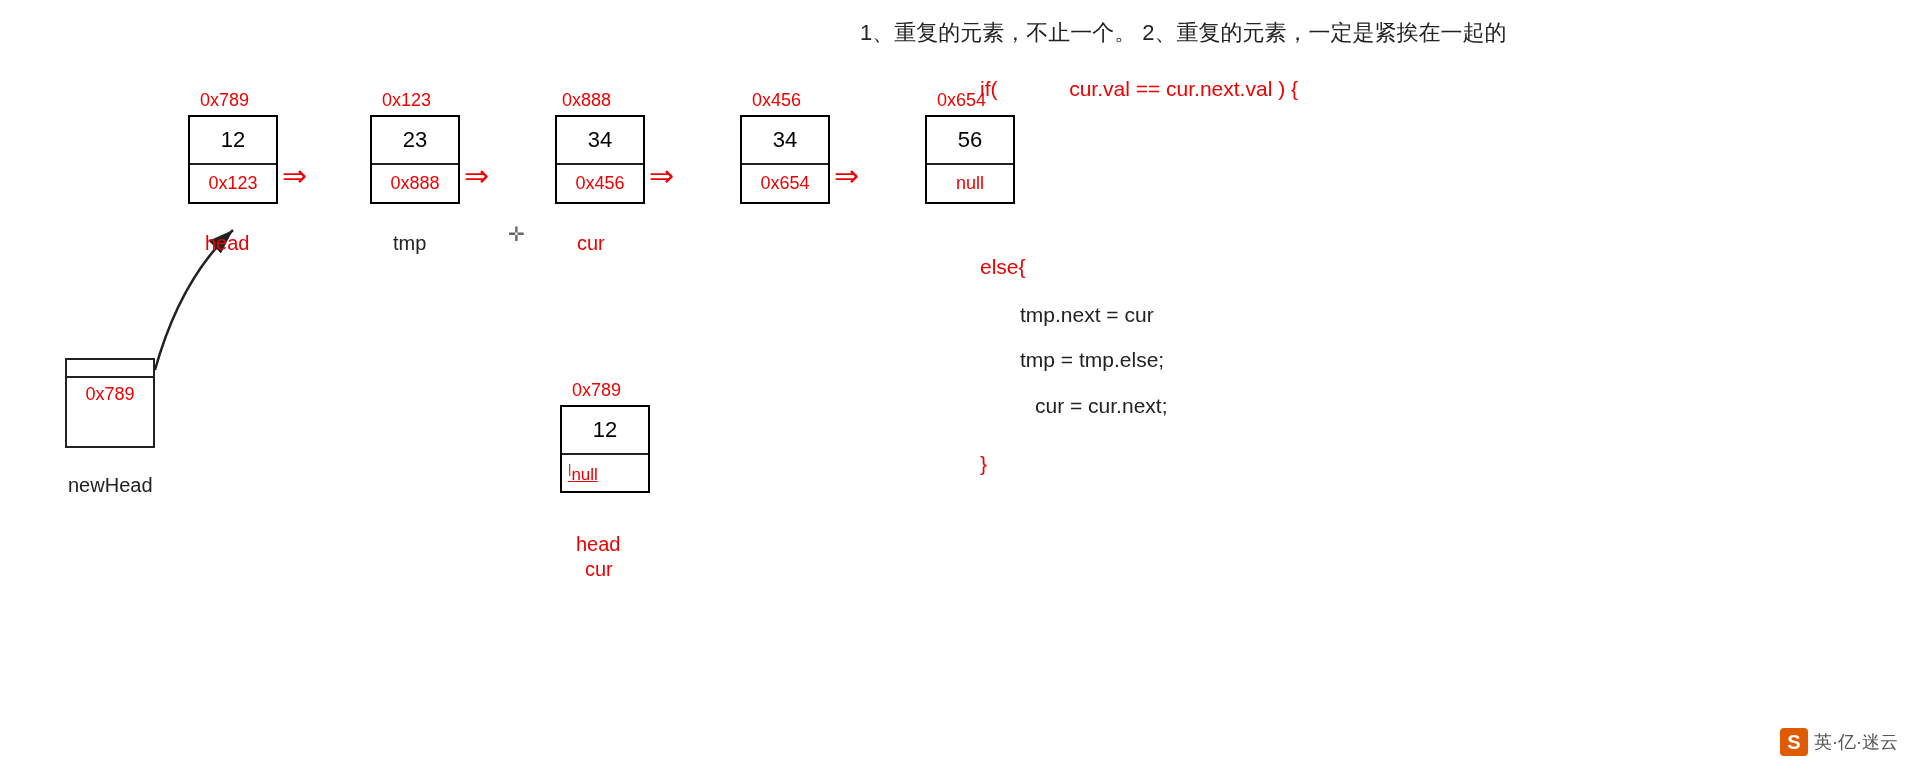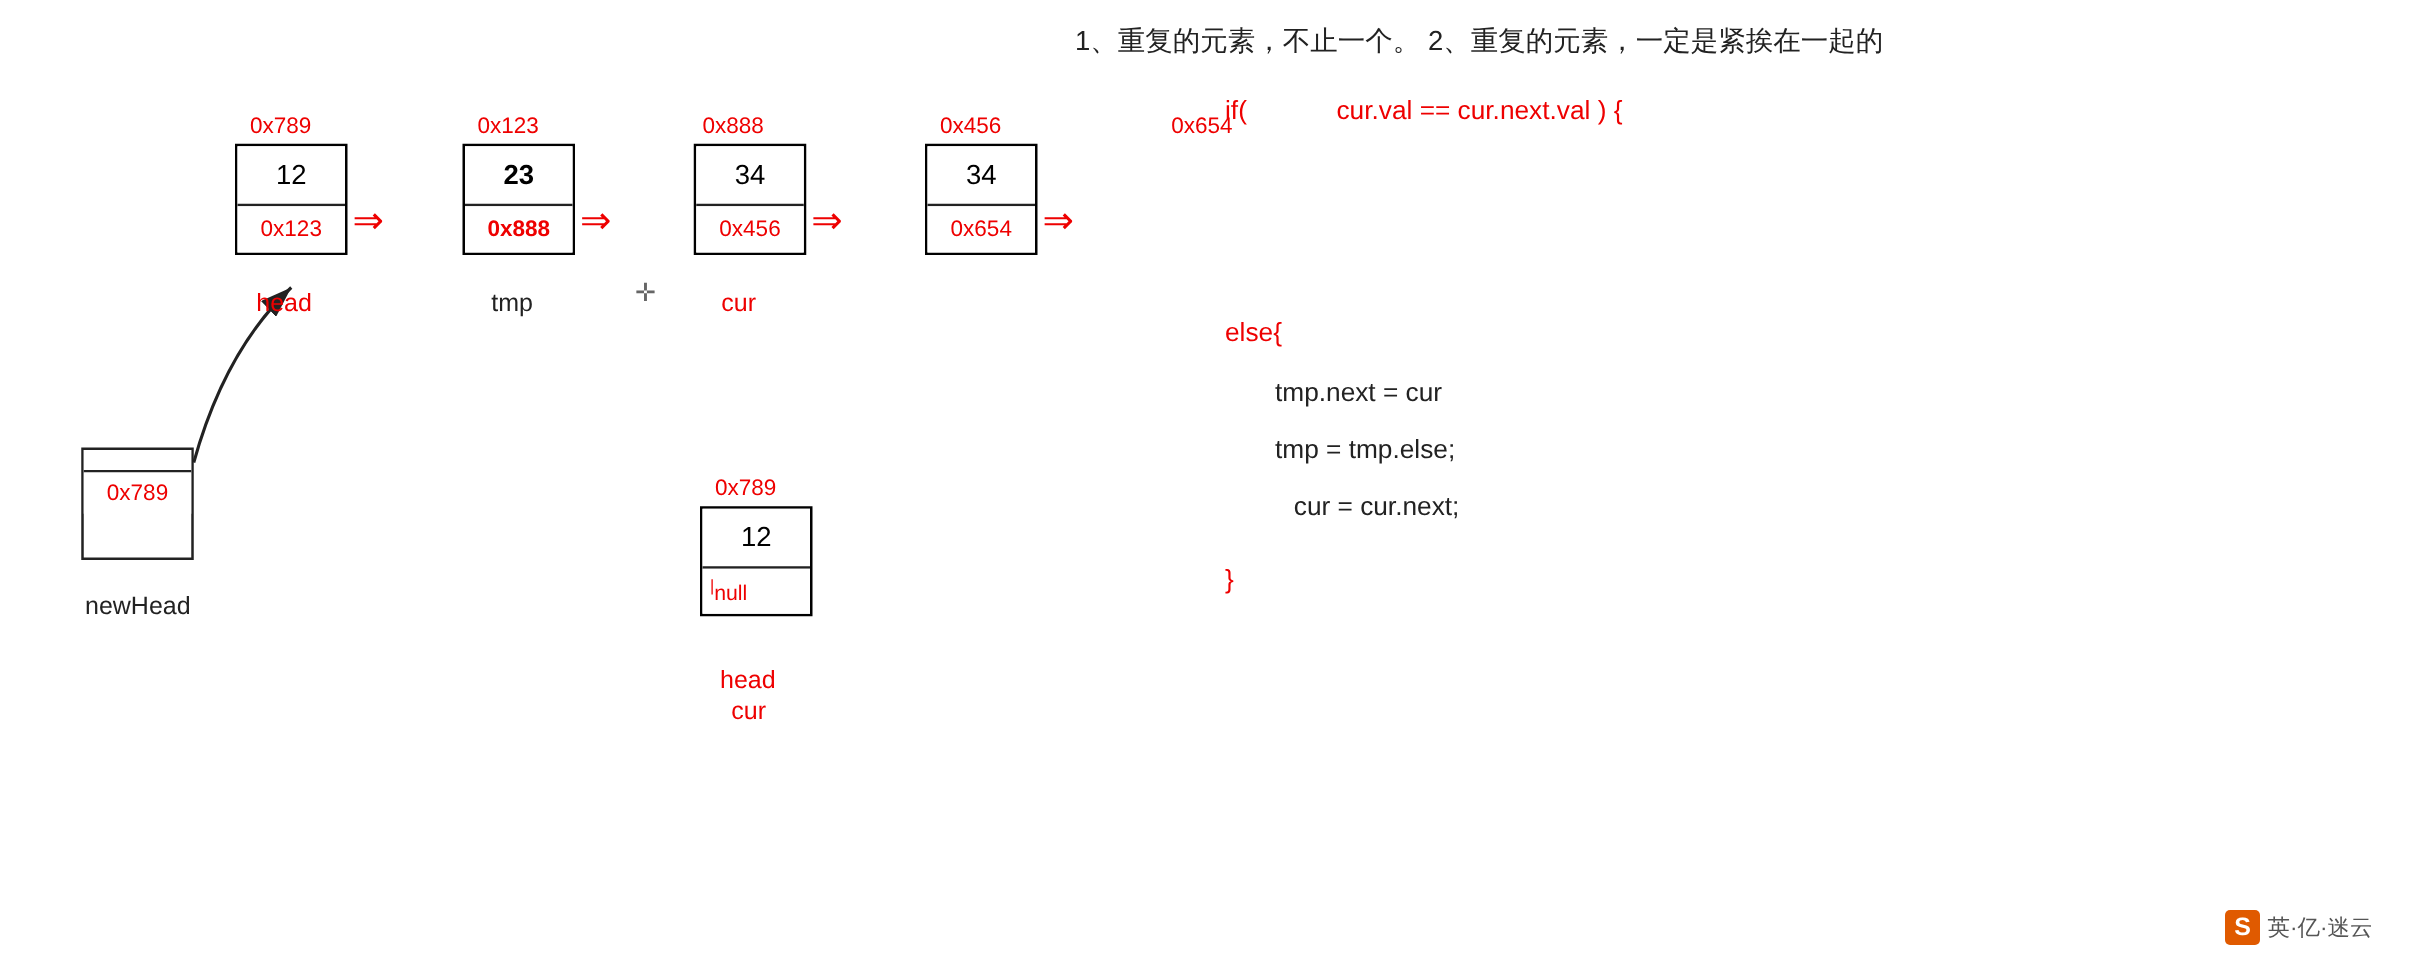--- a/index.html
+++ b/index.html
@@ -166,21 +166,21 @@
 
   <div class="node" style="left:188px; top:115px;">
     <div class="node-val">12</div>
     <div class="node-ptr">0x123</div>
   </div>
   <div class="addr-label" style="left:200px; top:90px;">0x789</div>
   <div class="name-label red" style="left:205px; top:232px;">head</div>
 
   <div class="arrow" style="left:282px; top:158px;">⇒</div>
 
-  <div class="node" style="left:370px; top:115px;font-weight:bold;">
+  <div class="node" style="left:370px; top:115px;">
     <div class="node-val">23</div>
     <div class="node-ptr">0x888</div>
   </div>
   <div class="addr-label" style="left:382px; top:90px;">0x123</div>
   <div class="name-label" style="left:393px; top:232px;">tmp</div>
 
   <div style="position:absolute; left:508px; top:222px; font-size:20px; color:#666;">✛</div>
 
   <div class="arrow" style="left:464px; top:158px;">⇒</div>
 
@@ -194,31 +194,35 @@
   <div class="arrow" style="left:649px; top:158px;">⇒</div>
 
   <div class="node" style="left:740px; top:115px;">
     <div class="node-val">34</div>
     <div class="node-ptr">0x654</div>
   </div>
   <div class="addr-label" style="left:752px; top:90px;">0x456</div>
 
   <div class="arrow" style="left:834px; top:158px;">⇒</div>
 
+  <div class="node" style="left:925px; top:115px;">
+    <div class="node-val">56</div>
+    <div class="node-ptr">null</div>
+  </div>
   <div class="addr-label" style="left:937px; top:90px;">0x654</div>
 
   <div class="newhead-node" style="left:65px; top:358px; height:90px;">
     <div class="node-val" style="font-size:20px; padding:8px 0;"></div>
     <div class="node-ptr" style="font-size:18px; padding:6px 0;">0x789</div>
   </div>
   <div class="name-label" style="left:68px; top:474px;">newHead</div>
 
   <div class="node" style="left:560px; top:405px;">
     <div class="node-val">12</div>
-    <div class="node-ptr" style="color:#e00; font-size:17px; padding:6px 0; text-align:left; padding-left:6px;"><span style="font-size:13px; vertical-align:super;">|</span>null</div>
+    <div class="node-ptr" style="color:#e00; font-size:17px; padding:6px 0; text-align:left; padding-left:6px;text-decoration:underline;"><span style="font-size:13px; vertical-align:super;">|</span>null</div>
   </div>
   <div class="addr-label" style="left:572px; top:380px;">0x789</div>
   <div class="name-label red" style="left:576px; top:533px;">head</div>
   <div class="name-label red" style="left:585px; top:558px;">cur</div>
 
   <div class="code-block">
     <div class="code-line">
       <span class="code-red">if(</span>
       <span style="display:inline-block; width:60px;"></span>
       <span class="code-red">cur.val == cur.next.val</span>

